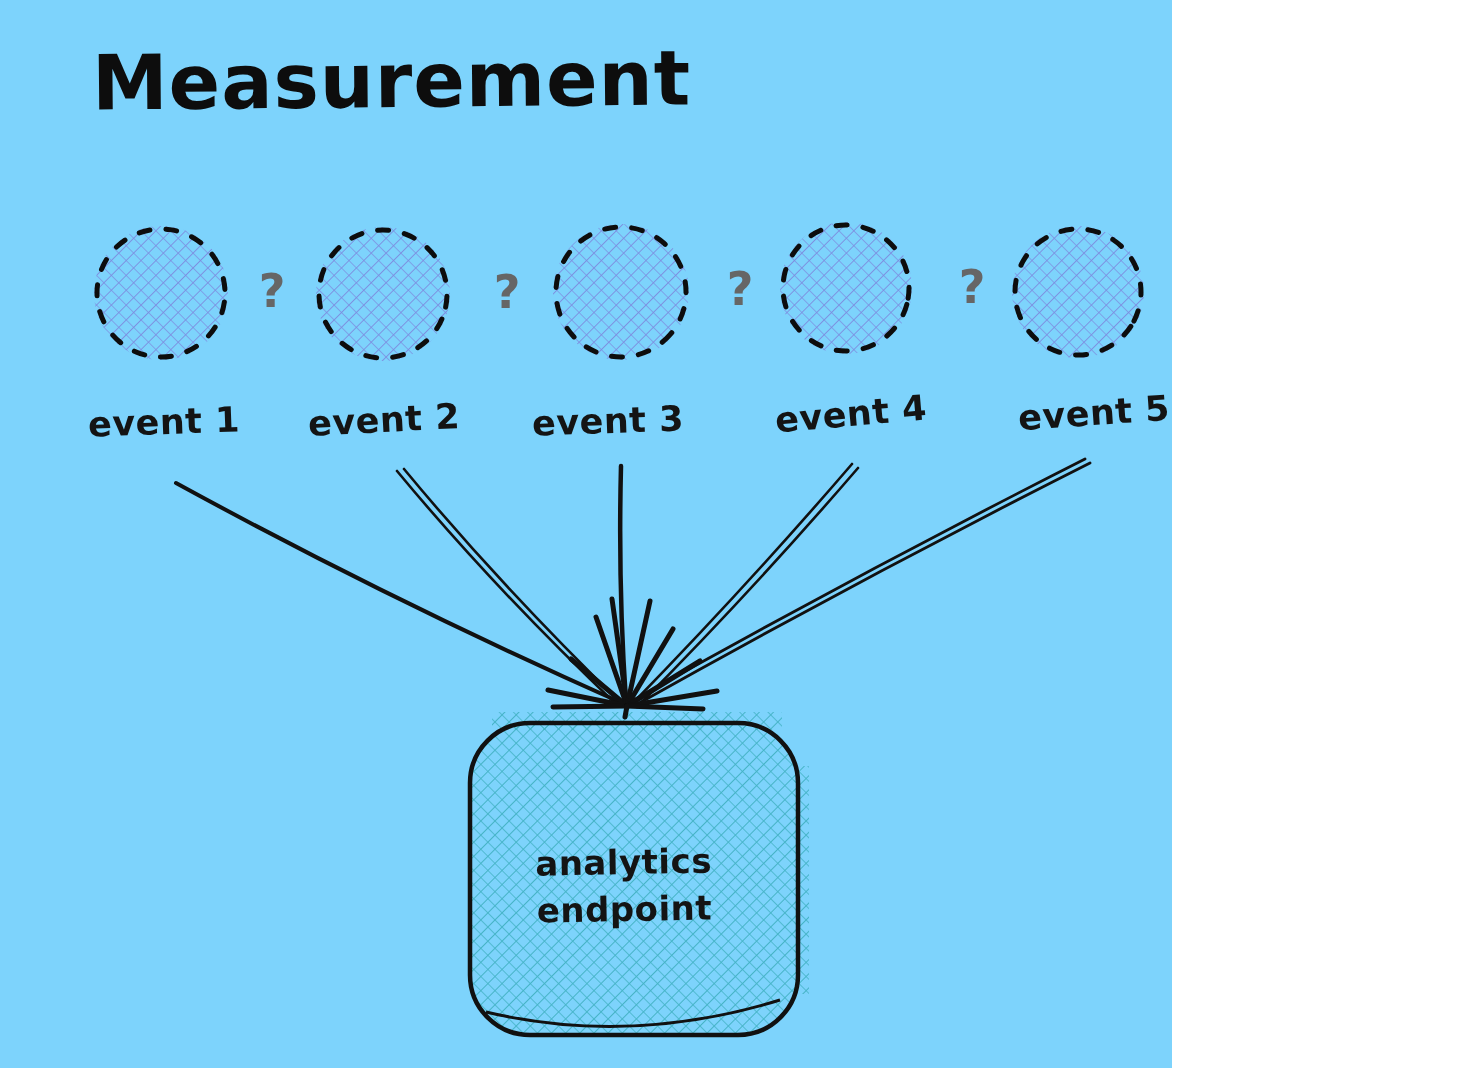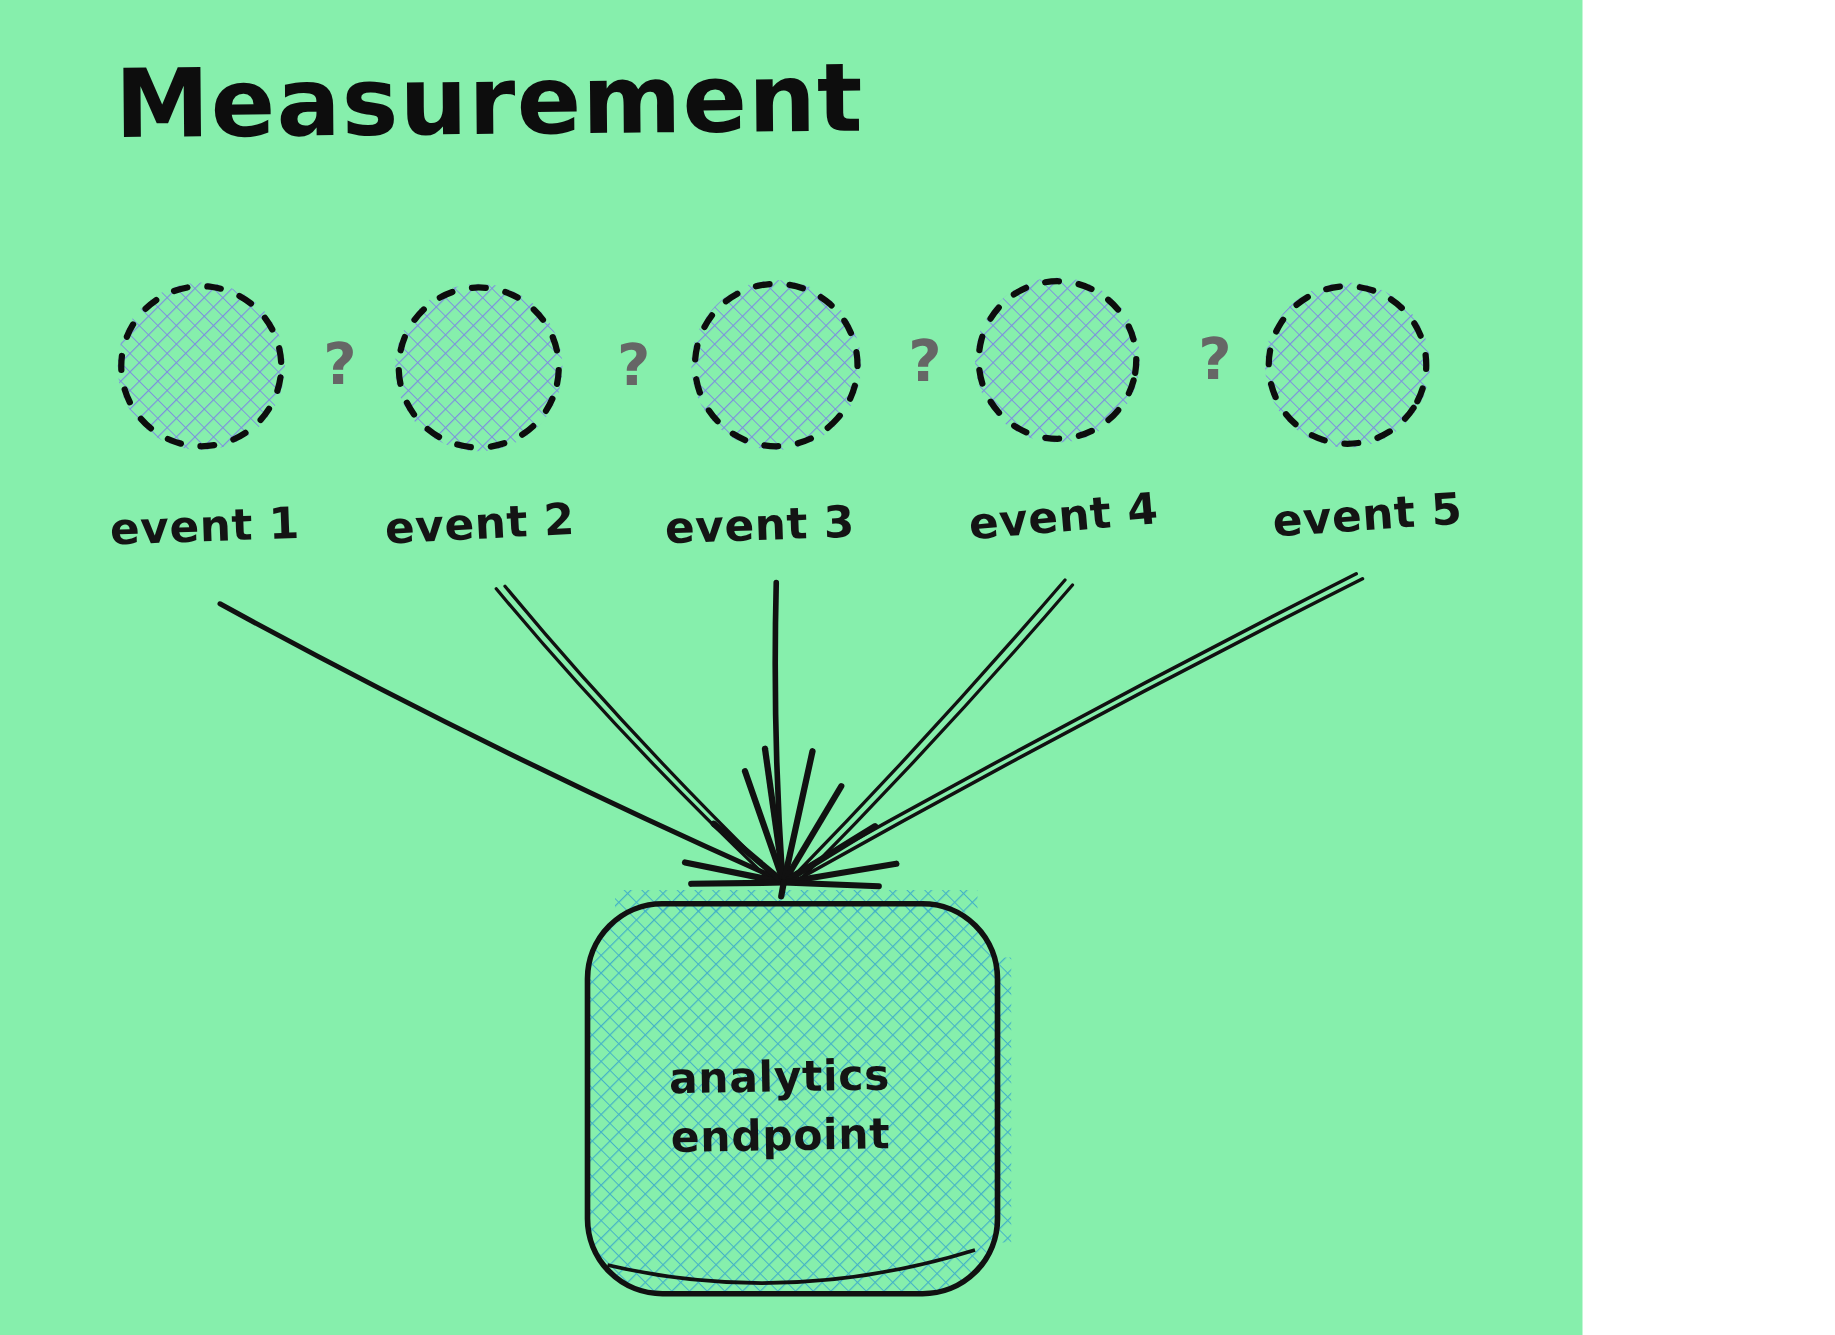--- a/index.html
+++ b/index.html
@@ -3,23 +3,23 @@
 <meta charset="utf-8">
 <style>
   html, body {
     margin: 0;
     padding: 0;
     background: #ffffff;
     font-family: "DejaVu Sans", sans-serif;
   }
   .canvas {
     position: relative;
-    width: 1266px;
+    width: 1172px;
     height: 1068px;
-    background: #86efac;
+    background: #7dd3fc;
     overflow: hidden;
   }
   .canvas svg.shapes {
     position: absolute;
     left: 0; top: 0;
     width: 1468px;
     height: 1068px;
   }
   .page-title {
     position: absolute;

